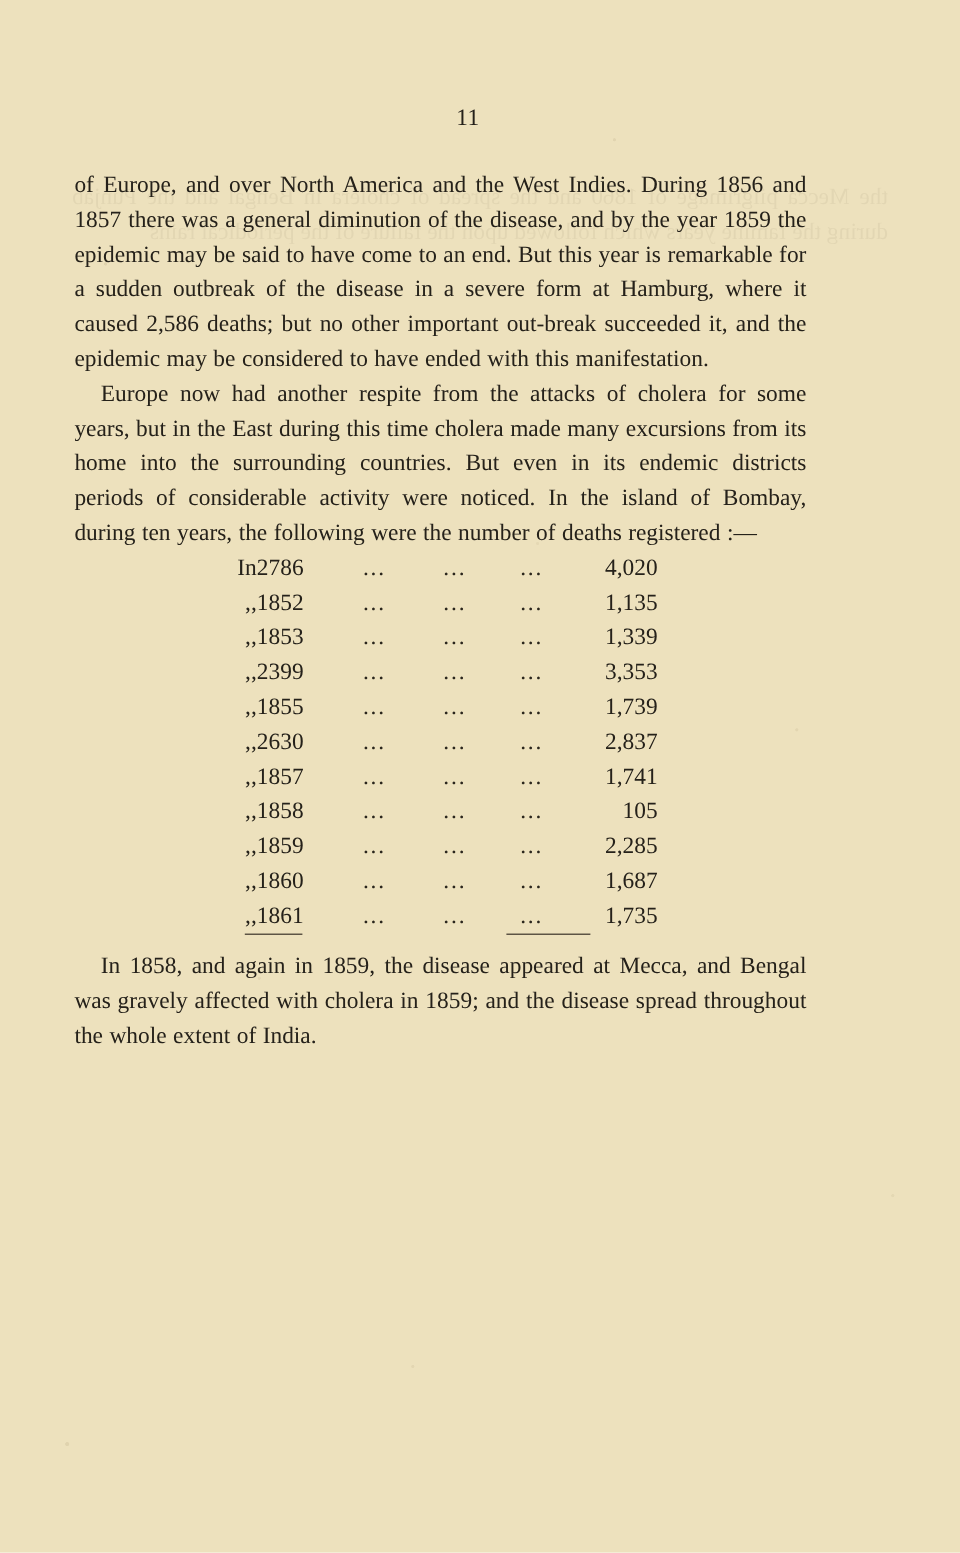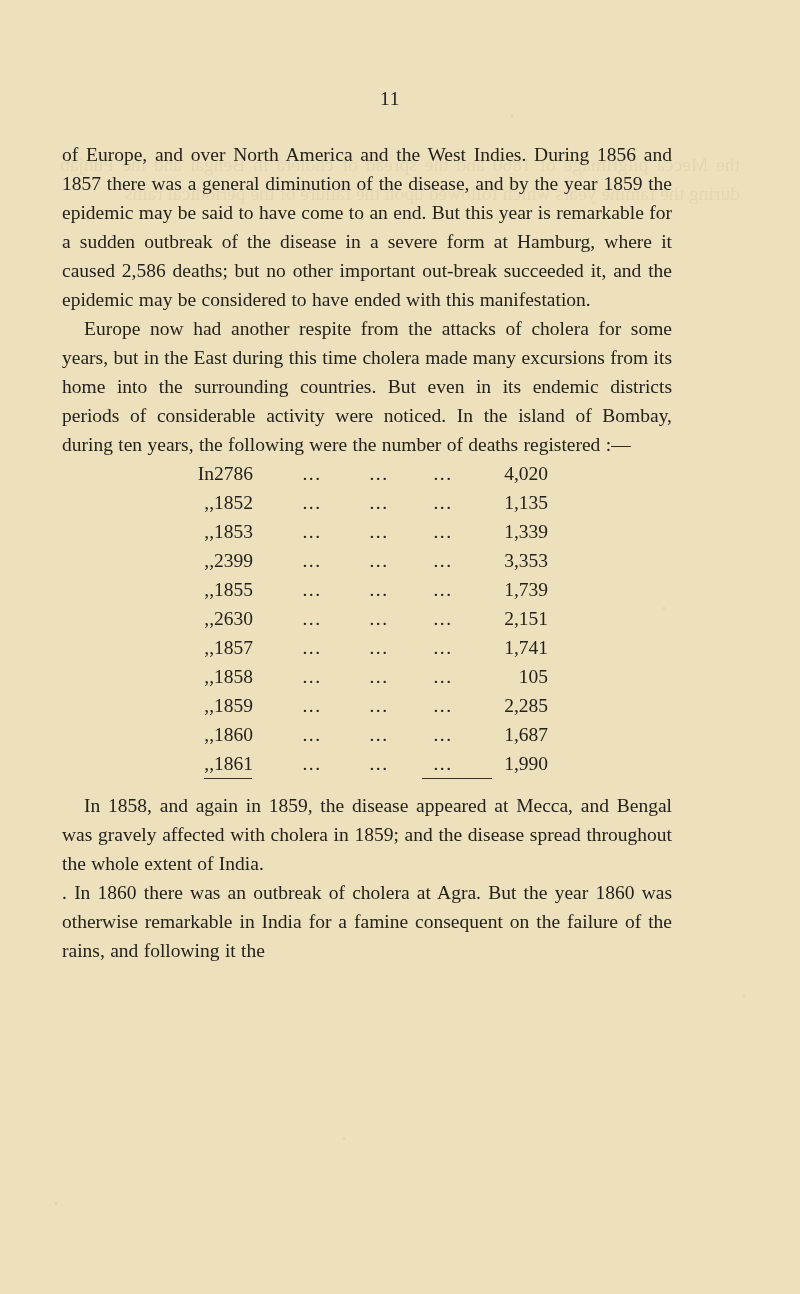--- a/index.html
+++ b/index.html
@@ -207,21 +207,21 @@
           <td class="dots d3">...</td>
           <td class="val">1,739</td>
         </tr>
 
         <tr>
           <td class="yr-prefix">,,</td>
           <td class="yr">2630</td>
           <td class="dots d1">...</td>
           <td class="dots d2">...</td>
           <td class="dots d3">...</td>
-          <td class="val">2,151</td>
+          <td class="val">2,837</td>
         </tr>
 
         <tr>
           <td class="yr-prefix">,,</td>
           <td class="yr">1857</td>
           <td class="dots d1">...</td>
           <td class="dots d2">...</td>
           <td class="dots d3">...</td>
           <td class="val">1,741</td>
         </tr>
@@ -252,35 +252,34 @@
           <td class="dots d3">...</td>
           <td class="val">1,687</td>
         </tr>
 
         <tr>
           <td class="yr-prefix">,,</td>
           <td class="yr">1861</td>
           <td class="dots d1">...</td>
           <td class="dots d2">...</td>
           <td class="dots d3">...</td>
-          <td class="val">1,990</td>
+          <td class="val">1,735</td>
         </tr>
 
         <tr class="sum-rule">
           <td class="rule-left" colspan="2">
               <span class="rule"></span>
             </td>
           <td colspan="2"></td>
           <td class="rule-right" colspan="2">
               <span class="rule"></span>
             </td>
         </tr>
 
 
       </tbody>
     </table>
 
     <p class="para indent">In 1858, and again in 1859, the disease appeared at Mecca, and Bengal was gravely affected with cholera in 1859; and the disease spread throughout the whole extent of India.</p>
 
-    <p class="para"><span class="stray-dot">.</span> <span>In 1860 there was an outbreak of cholera at Agra. But the year 1860 was otherwise remarkable in India for a famine consequent on the failure of the rains, and following it the</span></p>
 
   </div>
 </div>
 
 </body></html>

